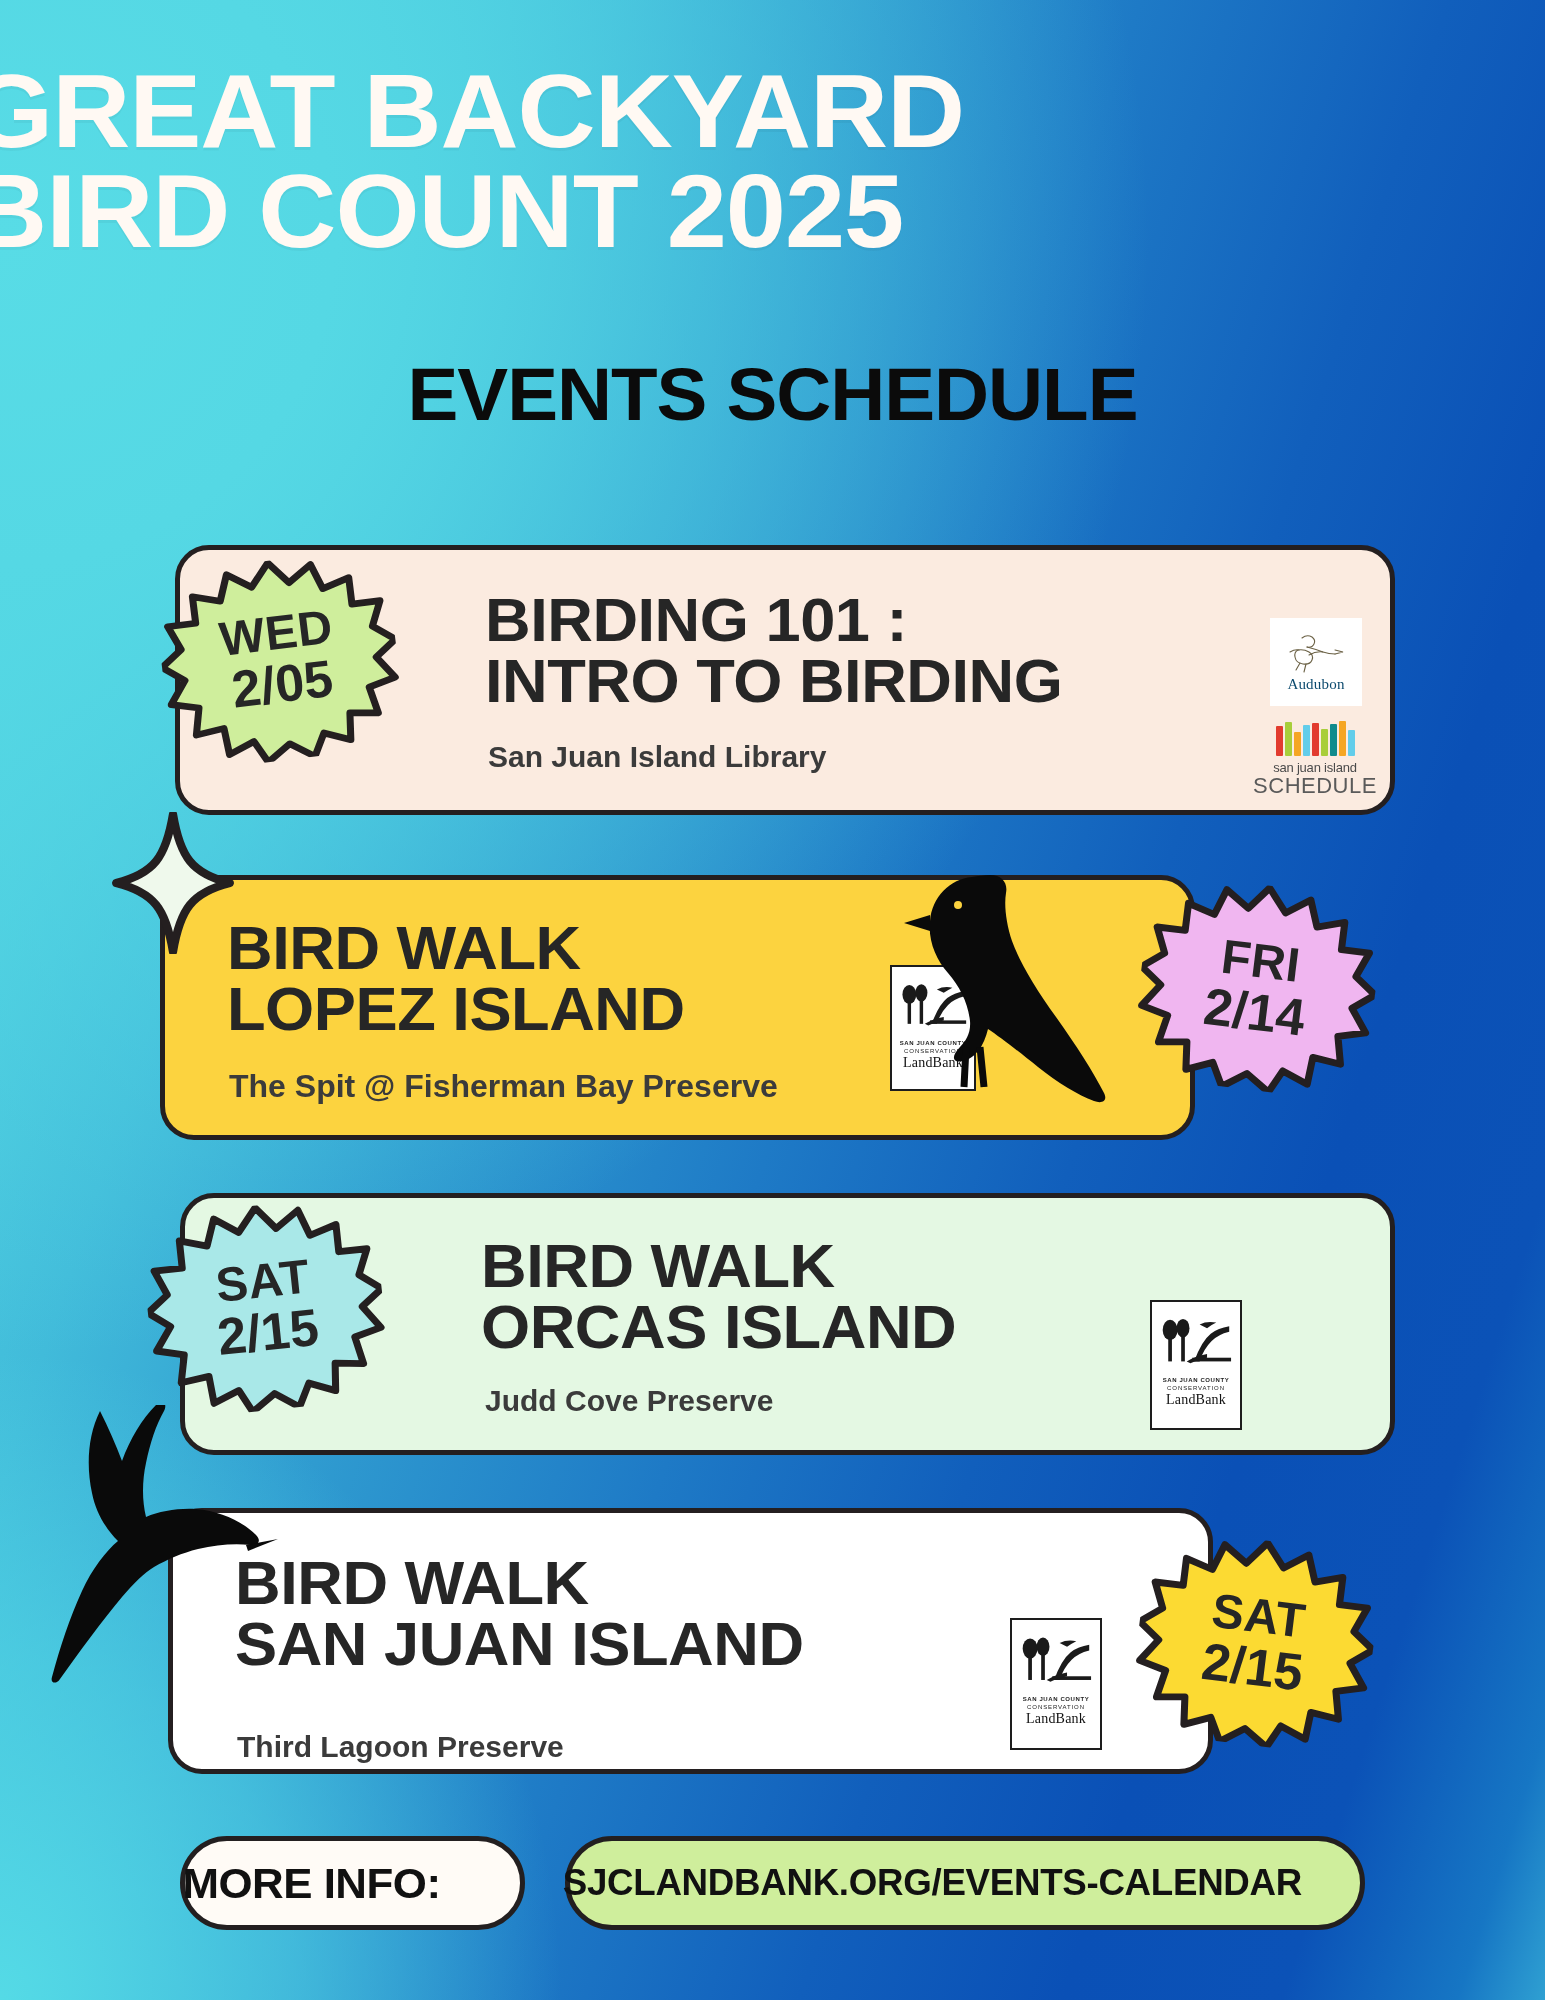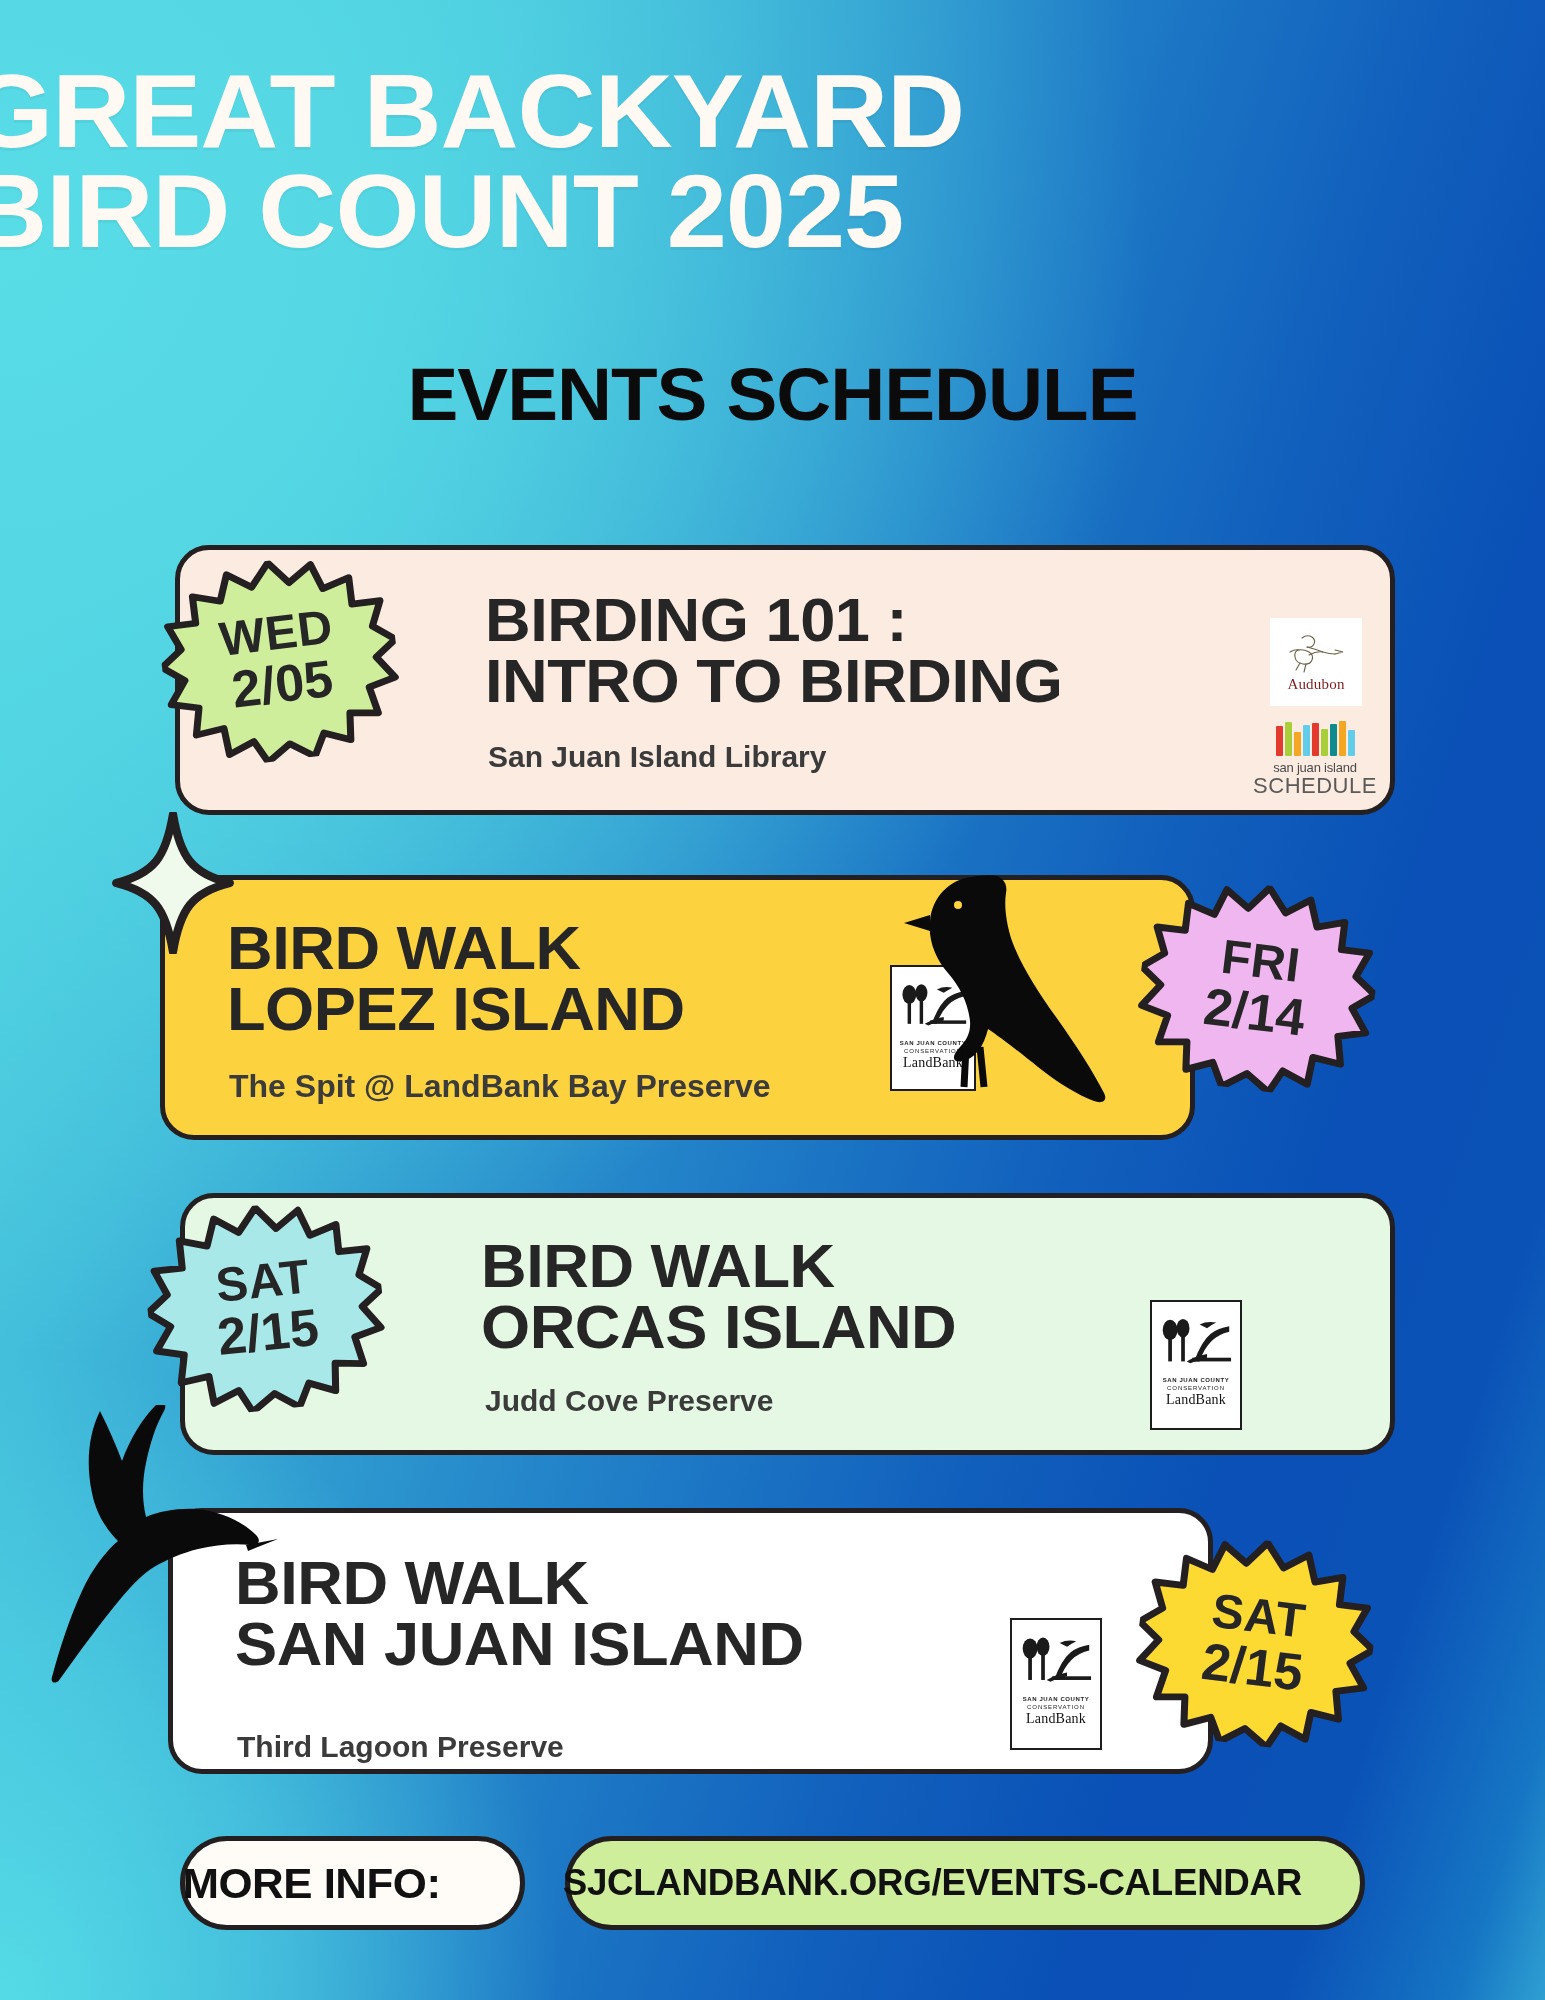--- a/index.html
+++ b/index.html
@@ -147,21 +147,21 @@
     position: absolute;
     left: 1270px; top: 618px;
     width: 92px; height: 88px;
     background: #FFFFFF;
     z-index: 7;
     display: flex; flex-direction: column;
     align-items: center; justify-content: center;
   }
   .logo-audubon .a-word {
     font-family: "Liberation Serif", serif;
-    font-size: 15px; color: #7f1d1d; margin-top: 2px; letter-spacing: 0.2px;
+    font-size: 15px; color: #0c4a6e; margin-top: 2px; letter-spacing: 0.2px;
   }
 
   .logo-sjil {
     position: absolute;
     left: 1265px; top: 722px;
     width: 100px; height: 76px;
     z-index: 7;
     display: flex; flex-direction: column; align-items: center;
   }
   .logo-sjil .bars { display: flex; align-items: flex-end; gap: 2px; height: 34px; }
@@ -283,21 +283,21 @@
 
   <svg id="sparkle" viewBox="0 0 100 120">
     <path d="M50 2 C56 38 66 52 98 60 C66 68 56 82 50 118 C44 82 34 68 2 60 C34 52 44 38 50 2 Z" fill="#EFF9EC" stroke="#241F20" stroke-width="7" stroke-linejoin="round"></path>
   </svg>
 
   <div class="card" id="card2">
     <div class="headline">
       <span>BIRD WALK</span><br>
       <span>LOPEZ ISLAND</span>
     </div>
-    <div class="venue">The Spit @ LandBank Bay Preserve</div>
+    <div class="venue">The Spit @ Fisherman Bay Preserve</div>
   </div>
 
   <svg class="silhouette" id="bird-songbird" viewBox="0 0 250 260">
     <path fill="#0A0A0A" d="M92 22 C70 24 52 42 50 66 C48 86 56 104 68 118 C80 132 88 148 90 166 C91 178 86 186 80 192
       C74 198 72 204 76 206 C82 208 92 204 98 196 C103 190 106 182 108 174
       C120 182 138 196 158 212 C178 228 198 240 214 246 C222 249 228 246 224 238
       C214 218 196 190 176 162 C156 134 140 108 132 86 C126 68 124 50 126 38
       C128 28 122 20 110 20 C104 20 98 21 92 22 Z"></path>
     <path fill="#0A0A0A" d="M50 60 L24 68 L50 76 Z"></path>
     <circle cx="78" cy="50" r="4" fill="#FCD33F"></circle>

